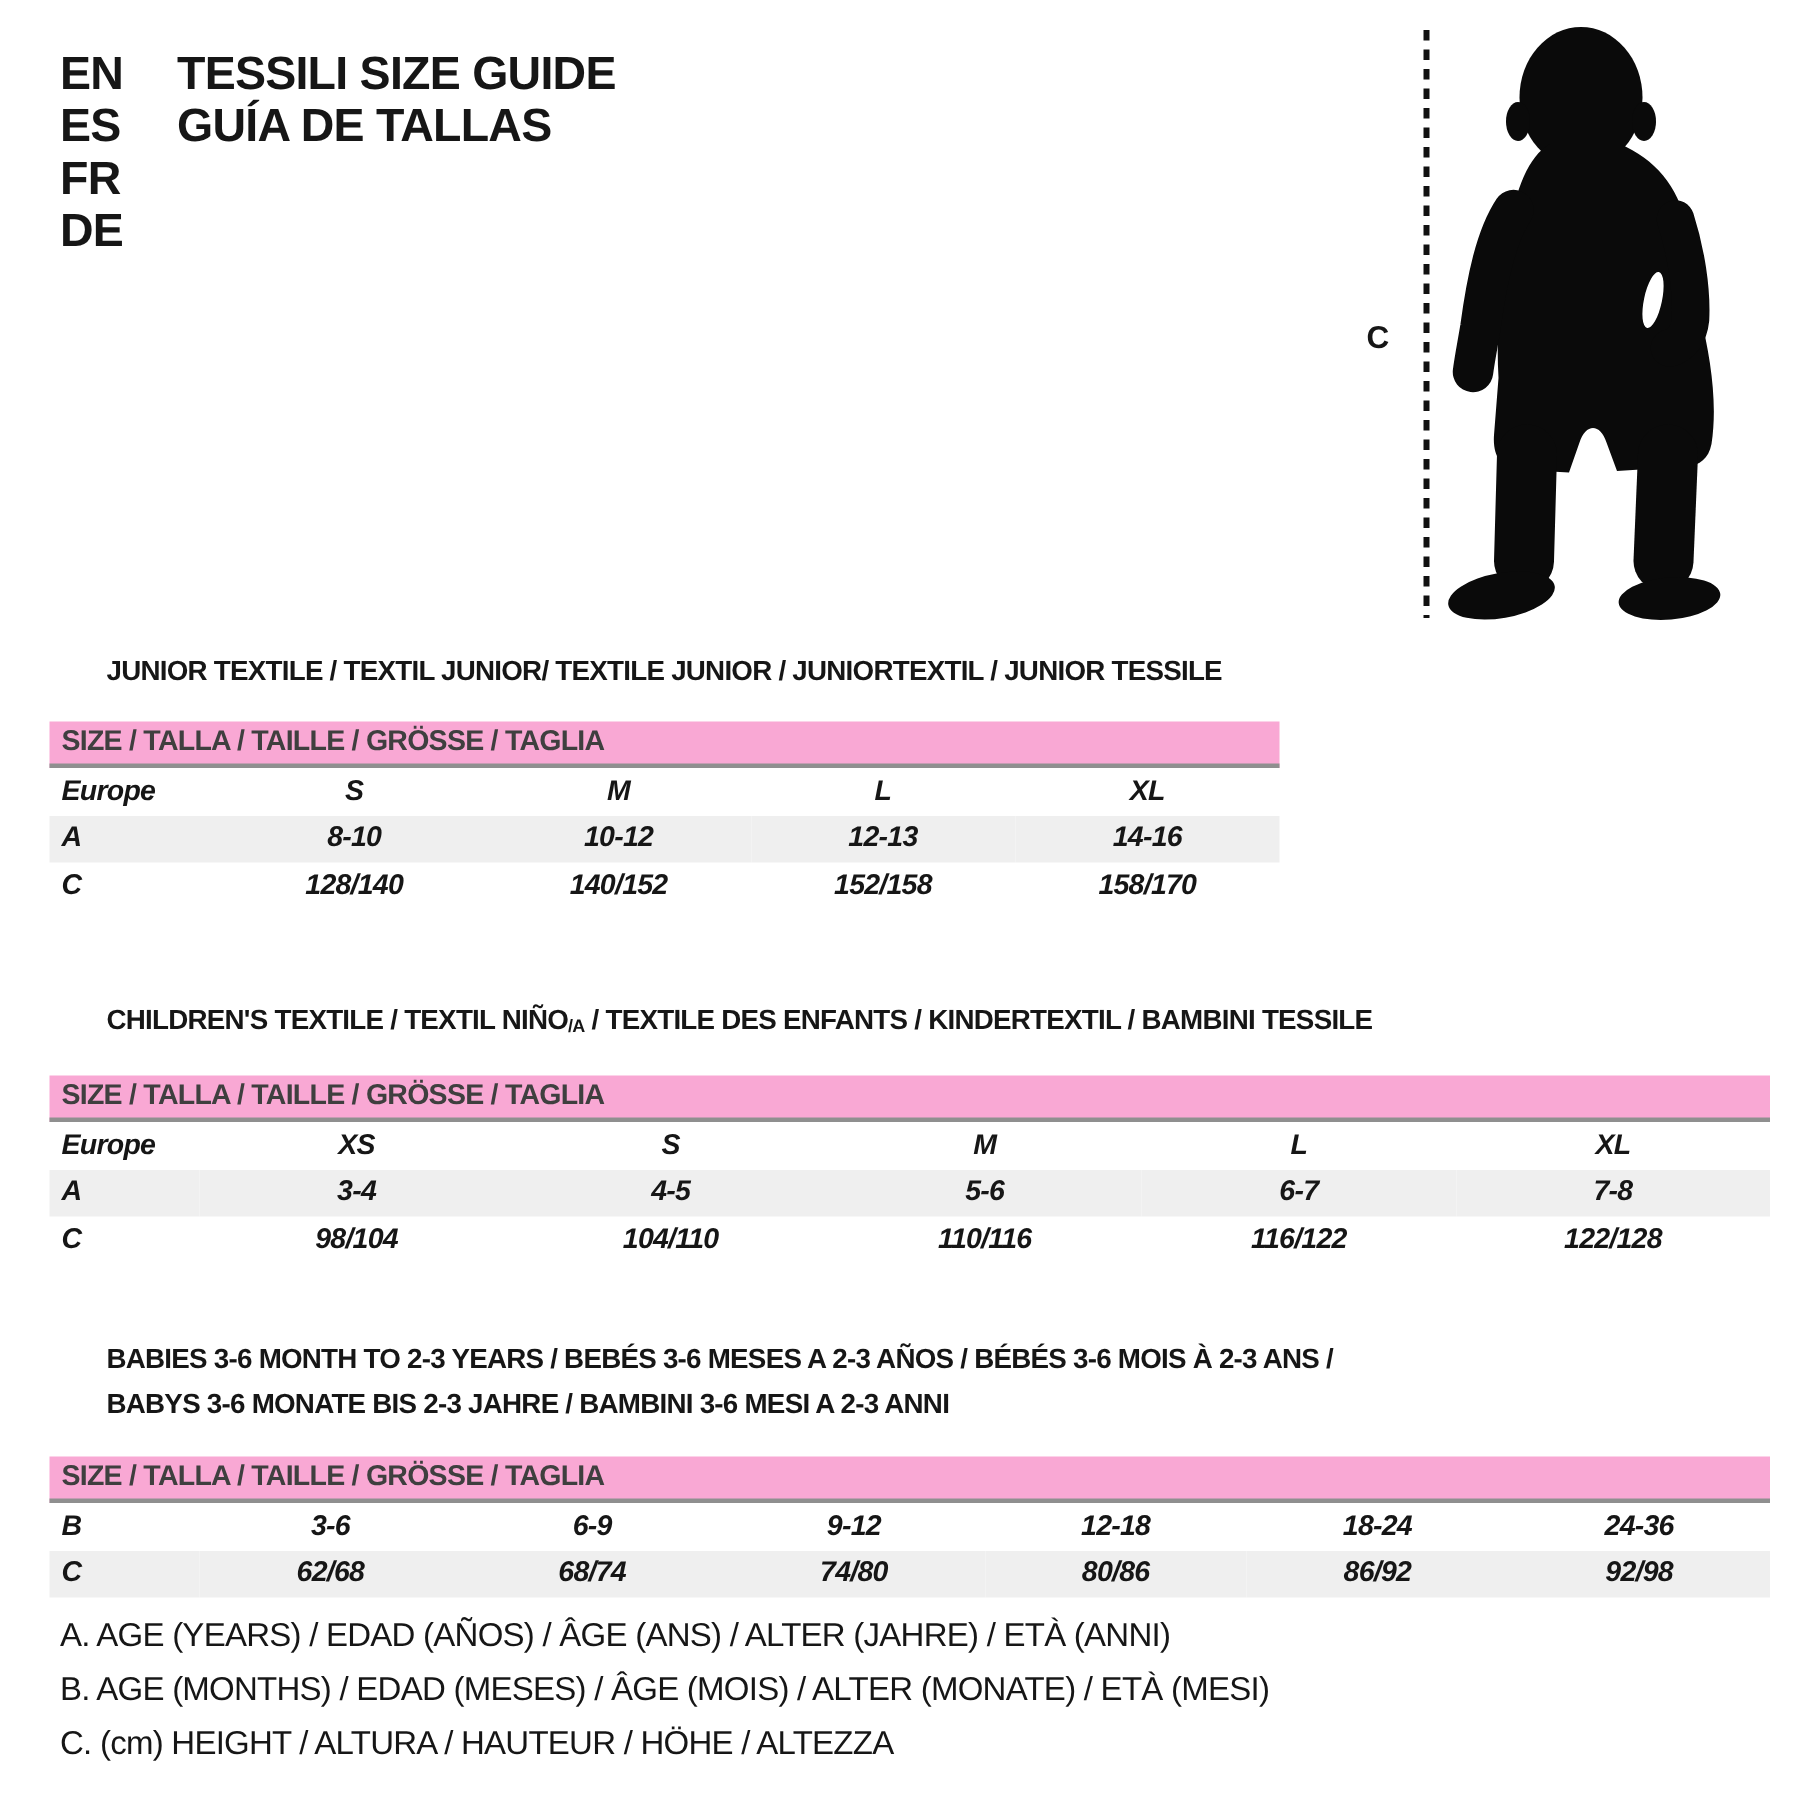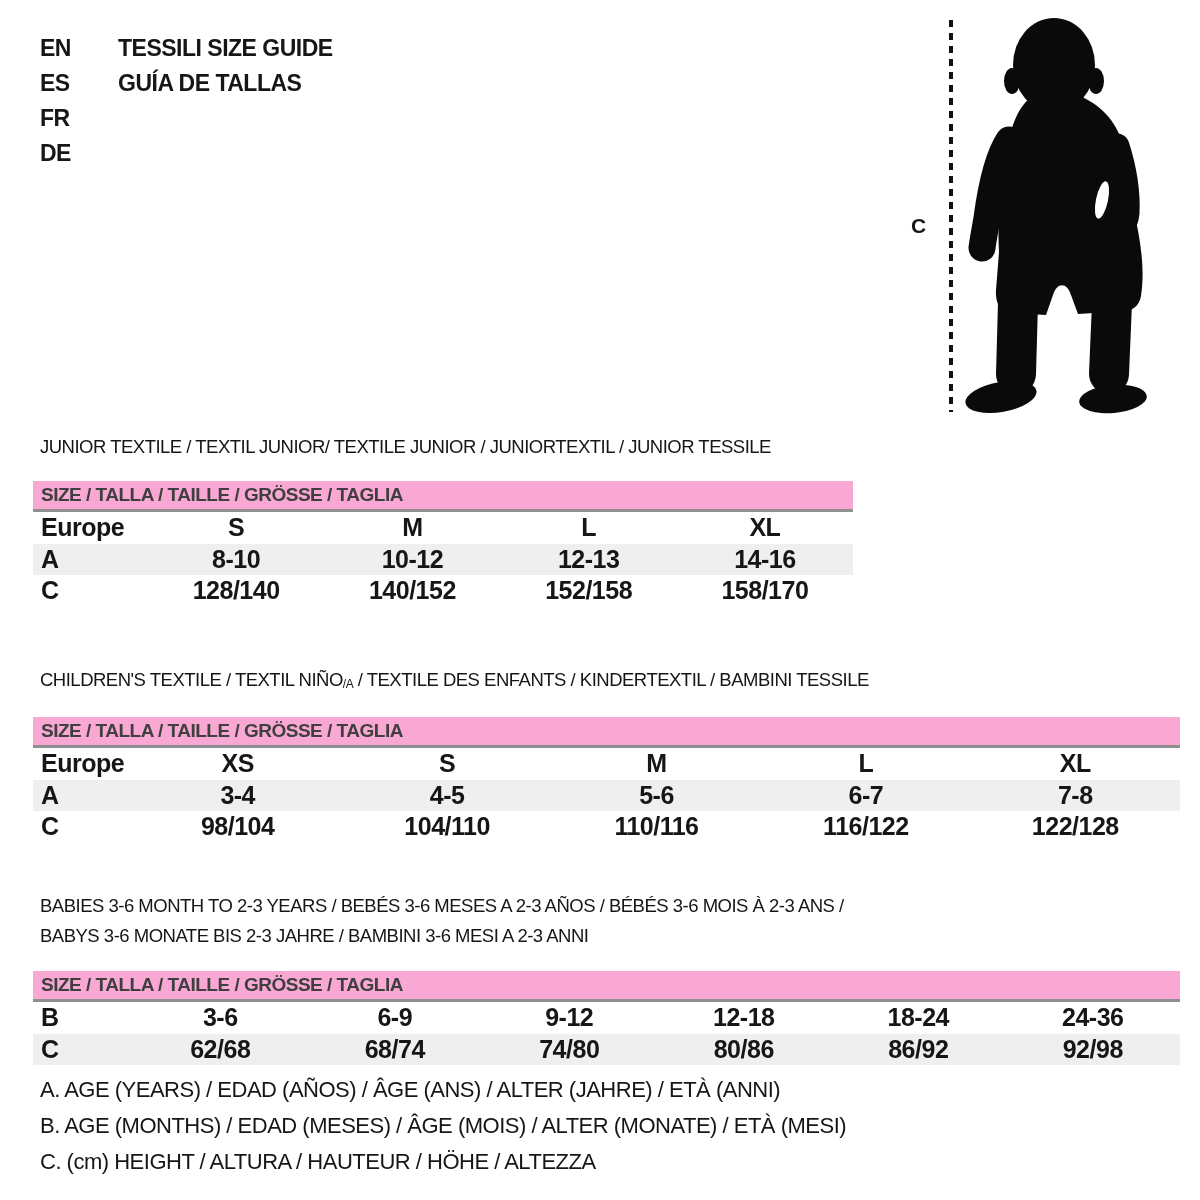--- a/index.html
+++ b/index.html
@@ -7,37 +7,37 @@
     position:relative;
     width:1200px;height:1200px;
     background:#ffffff;
     font-family:"Liberation Sans", sans-serif;
     color:#161616;
     overflow:hidden;
   }
   
   .langs{position:absolute;top:31px;left:40px;}
   .lang-row{display:flex;height:35px;align-items:center;
-    font-weight:bold;font-size:23px;letter-spacing:-0.5px;}
+    font-weight:bold;font-size:31px;letter-spacing:-0.5px;}
   .lang-code{width:78px;flex:0 0 78px;}
   
   .figure{position:absolute;left:905px;top:8px;width:250px;height:412px;}
   .figure svg{position:absolute;left:0;top:0;}
   .c-label{position:absolute;left:6px;top:206px;
     font-weight:bold;font-size:21px;}
   
   .section{position:absolute;}
-  .sec-title{font-size:18.5px;font-weight:normal;letter-spacing:-0.5px;
-    padding-left:7px;white-space:nowrap;line-height:22px;}
+  .sec-title{font-size:18.5px;font-weight:bold;letter-spacing:-0.5px;
+    padding-left:7px;white-space:nowrap;line-height:22px;margin-left:31px;}
   .sec-title .small-sub{font-size:12px;vertical-align:-2px;}
   .size-bar{height:25px;background:#f9a8d4;border-bottom:3px solid #8f8f8f;
     font-size:19px;font-weight:bold;color:#3f3f3f;letter-spacing:-0.5px;
     padding:3px 0 0 8px;line-height:22px;}
   table{width:100%;border-collapse:collapse;table-layout:fixed;
-    font-size:25px;font-weight:bold;letter-spacing:-0.5px;}
+    font-size:19px;font-weight:bold;letter-spacing:-0.5px;font-style:italic;}
   td{height:31.5px;text-align:center;vertical-align:middle;padding:0;}
   td.lbl{text-align:left;padding-left:8px;}
   tr.stripe{background:#efefef;}
   #sec-junior{left:33px;top:436px;width:820px;}
   #sec-junior .size-bar{margin-top:23px;}
   #sec-children{left:33px;top:669px;width:1147px;}
   #sec-children .size-bar{margin-top:22px;}
   #sec-babies{left:33px;top:891px;width:1147px;}
   #sec-babies .sec-title{line-height:30px;}
   #sec-babies .size-bar{margin-top:20px;}

